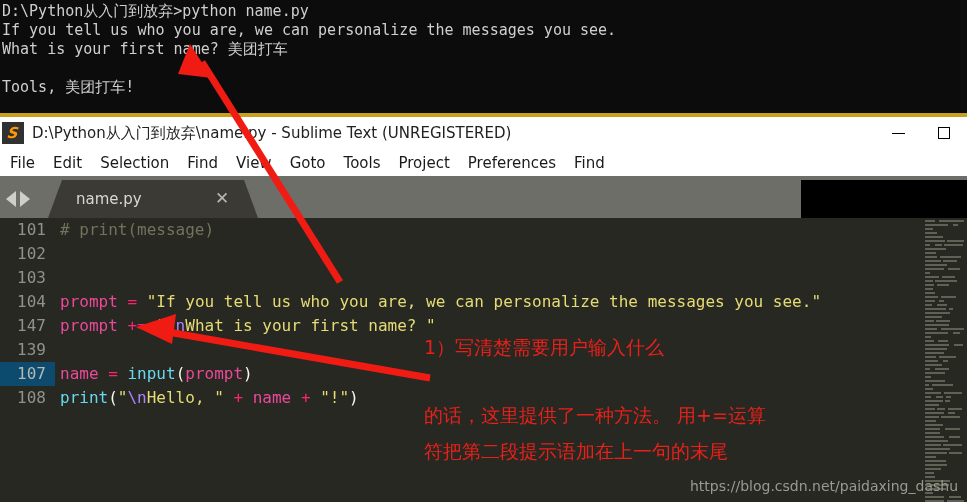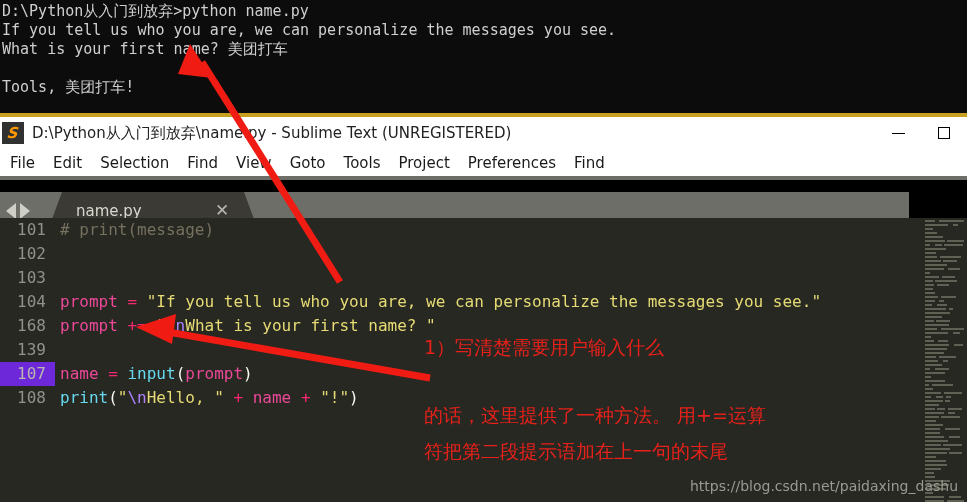--- a/index.html
+++ b/index.html
@@ -61,21 +61,21 @@
   .menuitem {
     font-size: 15px; color: #1a1a1a; padding: 0 9px; white-space: nowrap;
     font-family: "DejaVu Sans", "Liberation Sans", sans-serif;
   }
   #menu-sep {
     position: absolute; left: 0; top: 176px; width: 967px; height: 4px; background: #6e6e68;
   }
 
   
   #tabbar {
-    position: absolute; left: 0; top: 192px; width: 909px; height: 38px;
+    position: absolute; left: 0; top: 180px; width: 801px; height: 38px;
     background: #6e6e68;
   }
   #tab-nav {
     position: absolute; left: 6px; top: 11px; display: flex; gap: 4px; align-items: center;
   }
   .tri {
     width: 0; height: 0; border-top: 8px solid transparent; border-bottom: 8px solid transparent;
   }
   .tri-left { border-right: 10px solid #cfcfc8; }
   .tri-right { border-left: 10px solid #cfcfc8; }
@@ -101,21 +101,21 @@
   }
   #gutter {
     position: absolute; left: 0; top: 0; width: 55px; height: 264px; background: #272822;
   }
   .gline {
     position: absolute; left: 0; width: 55px; height: 24px; line-height: 24px;
     text-align: right; padding-right: 9px;
     color: #90918b; font-size: 16px;
     font-family: "DejaVu Sans Mono", "Liberation Mono", monospace;
   }
-  .gline.active { background: #6d28d9; color: #b8b8b0; }
+  .gline.active { background: #0c4a6e; color: #b8b8b0; }
   .cline {
     position: absolute; left: 60px; height: 24px; line-height: 24px; white-space: pre;
     font-family: "DejaVu Sans Mono", "Liberation Mono", monospace;
     font-size: 16px; color: #f8f8f2;
   }
   .t-comment { color: #75715e; }
   .t-var { color: #ec4899; }
   .t-op { color: #f92672; }
   .t-str { color: #e6db74; }
   .t-esc { color: #ae81ff; }
@@ -201,21 +201,21 @@
     <div id="tab-close">✕</div>
   </div>
 
   <div id="editor">
 
     <div id="gutter">
       <div class="gline" style="top:0px">101</div>
       <div class="gline" style="top:24px">102</div>
       <div class="gline" style="top:48px">103</div>
       <div class="gline" style="top:72px">104</div>
-      <div class="gline" style="top:96px">168</div>
+      <div class="gline" style="top:96px">147</div>
       <div class="gline" style="top:120px">139</div>
       <div class="gline active" style="top:144px">107</div>
       <div class="gline" style="top:168px">108</div>
     </div>
 
     <div class="cline" style="top:0px"><span class="t-comment"># print(message)</span></div>
 
     <div class="cline" style="top:72px"><span class="t-var">prompt</span><span class="t-punct"> </span><span class="t-op">=</span><span class="t-punct"> </span><span class="t-str">"If you tell us who you are, we can personalize the messages you see."</span></div>
 
     <div class="cline" style="top:96px"><span class="t-var">prompt</span><span class="t-punct"> </span><span class="t-op">+=</span><span class="t-punct"> </span><span class="t-str">"</span><span class="t-esc">\n</span><span class="t-str">What is your first name? </span><span class="t-str">"</span></div>

